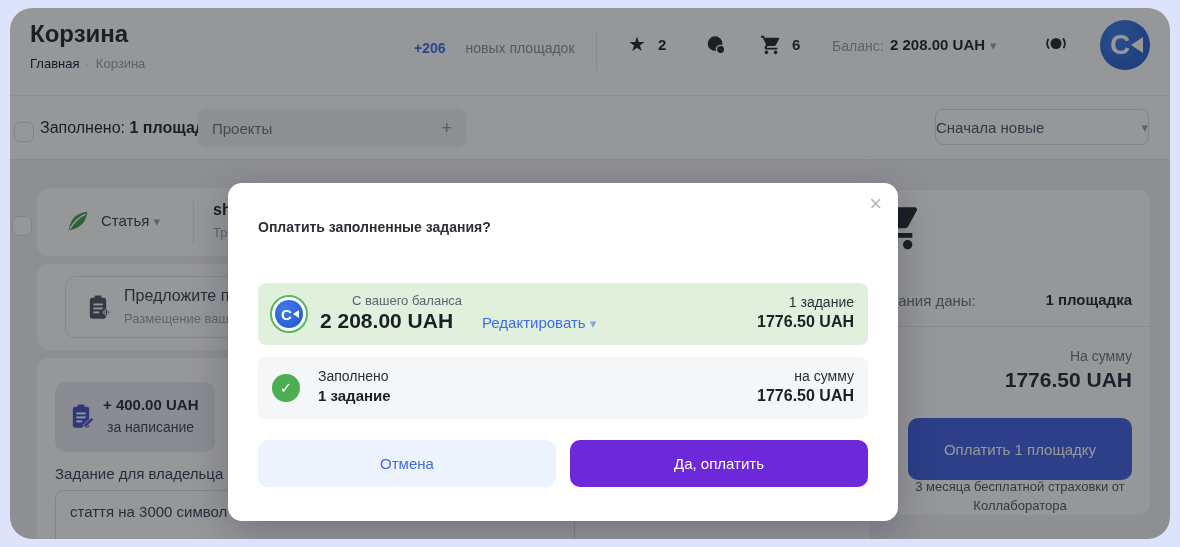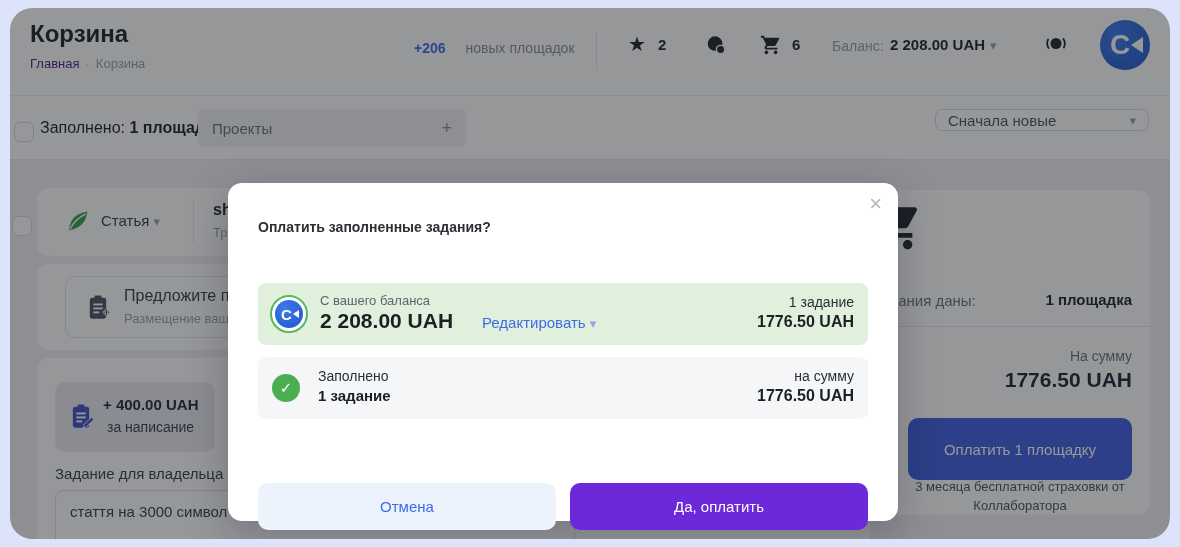--- a/index.html
+++ b/index.html
@@ -5,21 +5,21 @@
   * { margin:0; padding:0; box-sizing:border-box; }
   html,body { width:1180px; height:547px; }
   body { background:#dde3fb; font-family:"Liberation Sans","DejaVu Sans",sans-serif; position:relative; overflow:hidden; }
   .abs { position:absolute; }
   .window { position:absolute; left:10px; top:8px; width:1160px; height:531px;
             background:#f0f1f5; border-radius:22px; overflow:hidden; }
   
   .hdr { position:absolute; left:0; top:0; width:100%; height:88px; background:#fff; border-bottom:1px solid #eceef2; }
   .page-title { left:20px; top:12px; font-size:24px; font-weight:bold; color:#1f2329; }
   .crumbs { left:20px; top:48px; font-size:13px; color:#9aa0a8; }
-  .crumb-home { color:#4c1d95; }
+  .crumb-home { color:#0f172a; }
   .crumb-dot { color:#c3c7cd; margin:0 6px; }
   .new-sites { left:404px; top:32px; font-size:14px; color:#8a8f98; }
   .new-sites b { color:#3d6ce7; font-weight:bold; margin-right:20px; }
   .hdr-sep { left:586px; top:24px; width:1px; height:38px; background:#e4e6eb; }
   .icn { color:#23252e; fill:#23252e; }
   .cnt { font-size:15px; font-weight:bold; color:#23252e; }
   .bal-lbl { left:822px; top:30px; font-size:14px; color:#9aa0a8; }
   .bal-val { left:880px; top:28px; font-size:15px; font-weight:bold; color:#1f2329; }
   .caret { color:#9aa0a8; font-size:13px; }
   
@@ -28,47 +28,47 @@
                font-weight:bold; position:relative; }
   .logo-mark .tri { position:absolute; top:50%; transform:translateY(-50%); width:0; height:0; }
   
   .tbar { position:absolute; left:0; top:88px; width:100%; height:64px; background:#fff; border-bottom:1px solid #e7e9ee; }
   .checkbox { background:#fff; border:1px solid #d7dae0; border-radius:6px; }
   .pay-line { left:30px; top:23px; font-size:16px; color:#1f2329; }
   .pay-line .v { font-weight:bold; }
   .select-gray { left:188px; top:13px; width:268px; height:38px; background:#eef0f3; border-radius:8px;
                  display:flex; align-items:center; padding:0 14px; font-size:15px; color:#6b7280; }
   .select-gray .plus { margin-left:auto; color:#8a8f98; font-size:18px; }
-  .select-line { left:925px; top:13px; width:214px; height:22px; background:#fff; border:1px solid #d9dce2;
-                 border-radius:8px; display:flex; align-items:center; padding:0 12px; font-size:15px; color:#4b5563; }
+  .select-line { left:925px; top:13px; width:214px; height:36px; background:#fff; border:1px solid #d9dce2;
+                 border-radius:8px; display:flex; align-items:center; padding:0 0; font-size:15px; color:#4b5563; }
   .select-line .caret { margin-left:auto; }
   
   .card { background:#fff; border-radius:12px; }
   .muted { color:#9ca3af; }
   .vline { background:#e5e7eb; width:1px; }
   
   .sum-btn { background:#3f5fe0; color:#fff; border:none; border-radius:10px; font-size:15px;
              font-family:inherit; }
   
   .dim { position:absolute; inset:0; background:rgba(23,24,28,0.45); z-index:5; }
   .modal { position:absolute; left:218px; top:175px; width:670px; height:338px; background:#fff;
            border-radius:14px; z-index:6; box-shadow:0 12px 40px rgba(10,15,40,.25); }
   .modal-title { left:30px; top:36px; font-size:14px; color:#2b2f36;font-weight:bold; }
   .modal-close { right:16px; top:8px; font-size:22px; color:#b3b6bd; cursor:pointer; }
   .panel { left:30px; width:610px; height:62px; border-radius:8px; }
   .panel-green { top:100px; background:#e1f0dd; }
   .panel-gray { top:174px; background:#f5f6f8; }
-  .sm-lbl { font-size:13px; color:#5b6470; }
+  .sm-lbl { font-size:13px; color:#5b6470;margin-left:32px; }
   .md-lbl { font-size:14px; color:#2b2f36; }
   .bold-val { font-weight:bold; color:#1c1f24; }
   .edit-link { color:#3d6ce7; font-size:15px; cursor:pointer; }
   .edit-link .caret { color:#8ba4e8; }
   .check-circle { background:#4cae53; border-radius:50%; color:#fff; display:flex; align-items:center;
                   justify-content:center; font-size:15px; font-weight:bold; }
-  .btn { border:none; border-radius:10px; font-size:15px; font-family:inherit; cursor:pointer;margin-top:43px; }
+  .btn { border:none; border-radius:10px; font-size:15px; font-family:inherit; cursor:pointer; }
   .btn-soft { background:#edf3fd; color:#3d6ce7; }
   .btn-primary { background:#6d28d9; color:#fff; }
   .right-txt { text-align:right; }
 </style>
 </head>
 <body>
 
 <div class="window">
 
   <div class="hdr">

